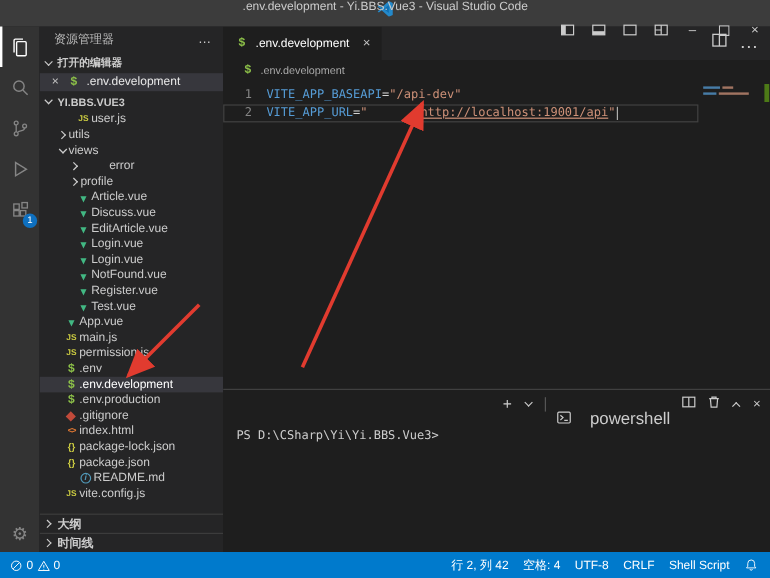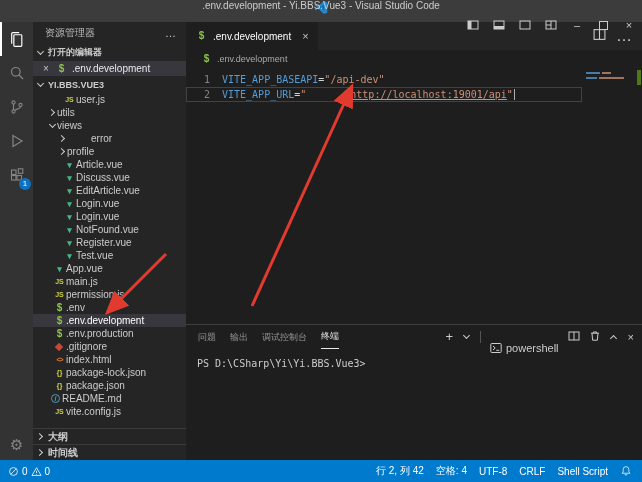--- a/index.html
+++ b/index.html
@@ -81,21 +81,21 @@
   .overview-mark { position:absolute; top:2px; right:1px; width:4px; height:15px; background:#4d7a17; }
 
   
   .panel { height:136px; border-top:1px solid #404040; display:flex; flex-direction:column; }
   .panel-header { height:24px; display:flex; align-items:center; padding:0 8px 0 12px; }
   .panel-tab { font-size:9px; color:#969696; margin-right:14px; height:24px; display:flex; align-items:center; }
   .panel-tab.active { color:#e7e7e7; border-bottom:1px solid #e7e7e7; }
   .panel-actions { margin-left:auto; display:flex; align-items:center; gap:9px; color:#cccccc; }
   .pa-sep { width:1px; height:12px; background:#555; }
   .pa-plus { font-size:13px; line-height:12px; }
-  .shell-picker { display:flex; align-items:center; gap:4px; font-size:11px; color:#cccccc;margin-top:21px; }
+  .shell-picker { display:flex; align-items:center; gap:16px; font-size:14px; color:#cccccc;margin-top:21px; }
   .terminal-body { flex:1; font-family:"DejaVu Sans Mono", monospace; font-size:10px; color:#cccccc; padding:9px 0 0 11px; }
 
   
   .statusbar { height:22px; background:#007acc; display:flex; align-items:center; color:#ffffff; font-size:10px; padding:0 10px 0 8px; gap:4px; }
   .sb-group { display:flex; align-items:center; gap:3px; }
   .sb-right { margin-left:auto; display:flex; align-items:center; gap:12px; }
   .sb-item { display:flex; align-items:center; gap:3px; white-space:nowrap; }
 
   
   .overlay { position:absolute; inset:0; z-index:60; pointer-events:none; }
@@ -295,21 +295,21 @@
           <span class="tree-label">index.html</span>
         </div>
         <div class="tree-row" style="padding-left: 20px;">
           <span class="ficon ic-json">{}</span>
           <span class="tree-label">package-lock.json</span>
         </div>
         <div class="tree-row" style="padding-left: 20px;">
           <span class="ficon ic-json">{}</span>
           <span class="tree-label">package.json</span>
         </div>
-        <div class="tree-row" style="padding-left: 16px;">
+        <div class="tree-row" style="padding-left: 32px;">
           <span class="ficon ic-info">i</span>
           <span class="tree-label">README.md</span>
         </div>
         <div class="tree-row" style="padding-left: 20px;">
           <span class="ficon ic-js">JS</span>
           <span class="tree-label">vite.config.js</span>
         </div>
       </div>
 
     <div class="sb-bottom">
@@ -360,26 +360,20 @@
           <div class="mm-line">
             <span class="mm-seg mm-blue" style="width: 10.8px;"></span>
             <span class="mm-seg mm-orange" style="width: 25.2px;"></span>
           </div>
         </div>
       <div class="overview-mark"></div>
     </div>
 
     <div class="panel">
       <div class="panel-header">
-        <div id="panel-tabs" style="display:flex;align-items:center;height:24px;">
-            <div class="panel-tab">问题</div>
-            <div class="panel-tab">输出</div>
-            <div class="panel-tab">调试控制台</div>
-            <div class="panel-tab active">终端</div>
-          </div>
         <div class="panel-actions">
           <span class="pa-plus">+</span>
           <span class="chev chev-down"></span>
           <span class="pa-sep"></span>
           <span class="shell-picker">
             <svg width="12" height="12" viewBox="0 0 12 12" fill="none" stroke="currentColor">
                 <rect x="0.8" y="1.5" width="10.4" height="9" rx="1"></rect>
                 <path d="M3 4l2.2 2L3 8"></path>
                 <line x1="6.2" y1="8.3" x2="9.2" y2="8.3"></line>
               </svg>

